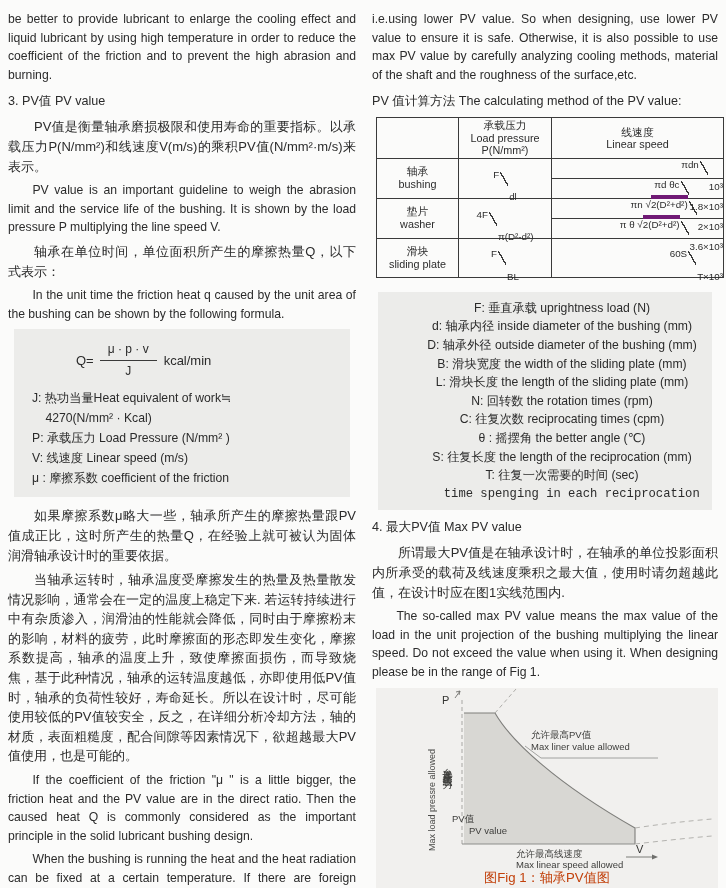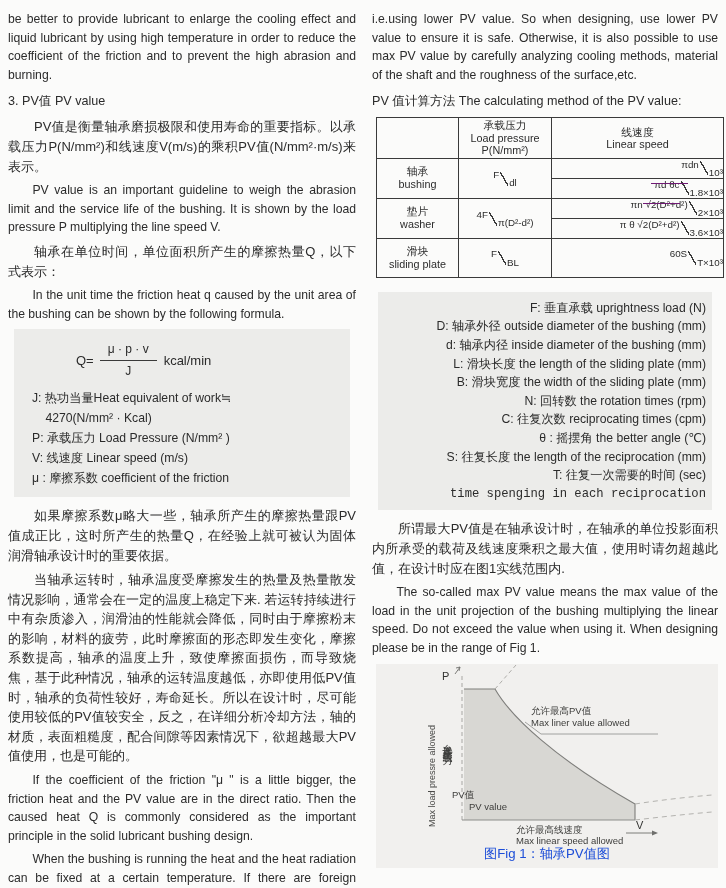--- a/index.html
+++ b/index.html
@@ -36,36 +36,36 @@
   .pv-table .c3{width:167px;}
   .pv-table tr.thead td{height:34px;}
   .rowname div{line-height:13px;}
   .speedcell{padding:0 !important;}
   .speedcell .sub{height:19px;display:flex;align-items:center;justify-content:flex-end;}
   .speedcell .sub.divided{border-bottom:1px solid #3a3a3a;}
   .speedcell .sub.single{height:38px;}
   
   .dfrac{display:inline-flex;align-items:center;white-space:nowrap;}
   .fn{position:relative;top:-3.5px;font-size:9.8px;}
-  .fd{position:relative;top:5px;font-size:9.8px;}
+  .fd{position:relative;top:19px;font-size:9.8px;}
   .sl{display:inline-block;width:8px;height:14px;margin:0 1px;
       background:linear-gradient(to top right,transparent 46%,#3a3a3a 46%,#3a3a3a 56%,transparent 56%);}
-  .rad{border-top:1px solid #701a75;padding-top:15px;}
-  
-  .defs-box{padding:7px 6px 7px 40px;font-size:12.2px;line-height:18.6px;text-align:right;}
+  .rad{border-top:4px solid #701a75;padding-top:0;}
+  
+  .defs-box{padding:7px 6px 7px 40px;font-size:12.2px;line-height:18.6px;text-align:center;}
   .defs-box .dline{white-space:nowrap;}
   .defs-box .cont{text-indent:1.6em;font-family:Liberation Mono, monospace;}
   
   .figbox{position:relative;background:#f1f0ee;height:204px;margin:6px 0 0 4px;width:342px;}
   .figbox svg{position:absolute;left:0;top:0;}
   .figlabel{position:absolute;font-size:9.5px;line-height:11.5px;color:#3d3d3b;white-space:nowrap;text-align:right;}
   .ylabel-cn{position:absolute;writing-mode:vertical-rl;letter-spacing:1.5px;font-size:10px;color:#3d3d3b;}
   .ylabel-en{position:absolute;font-size:9px;color:#4a4a48;white-space:nowrap;transform:translate(-50%,-50%) rotate(-90deg);}
   .axisletter{position:absolute;font-size:11px;color:#333331;}
-  .caption{position:absolute;left:0;bottom:5px;width:100%;text-align:center;font-size:13.2px;color:#1d4ed8;}
+  .caption{position:absolute;left:0;bottom:5px;width:100%;text-align:center;font-size:13.2px;color:#c2410c;}
 </style>
 </head>
 <body>
 
 <div class="page">
 
   <div class="col left">
     <p class="en">be better to provide lubricant to enlarge the cooling effect and liquid lubricant by using high temperature in order to reduce the coefficient of the friction and to prevent the high abrasion and burning.</p>
     <p class="h">3. PV值 PV value</p>
     <p class="cjk ind">PV值是衡量轴承磨损极限和使用寿命的重要指标。以承载压力P(N/mm²)和线速度V(m/s)的乘积PV值(N/mm²·m/s)来表示。</p>
@@ -194,32 +194,33 @@
                   <span class="fd">T×10³</span>
                 </span>
           </div>
         </td>
       </tr>
     </tbody>
       </table>
 
     <div class="graybox defs-box">
       <div class="dline">F: 垂直承载 uprightness load (N)</div>
+      <div class="dline">d: 轴承内径 inside diameter of the bushing (mm)</div>
       <div class="dline">D: 轴承外径 outside diameter of the bushing (mm)</div>
-      <div class="dline">d: 轴承内径 inside diameter of the bushing (mm)</div>
+      <div class="dline">B: 滑块宽度 the width of the sliding plate (mm)</div>
       <div class="dline">L: 滑块长度 the length of the sliding plate (mm)</div>
-      <div class="dline">B: 滑块宽度 the width of the sliding plate (mm)</div>
       <div class="dline">N: 回转数 the rotation times (rpm)</div>
       <div class="dline">C: 往复次数 reciprocating times (cpm)</div>
       <div class="dline">θ : 摇摆角 the better angle (℃)</div>
       <div class="dline">S: 往复长度 the length of the reciprocation (mm)</div>
       <div class="dline">T: 往复一次需要的时间 (sec)</div>
       <div class="dline cont">time spenging in each reciprocation</div>
     </div>
 
+    <p class="h">4. 最大PV值 Max PV value</p>
     <p class="cjk ind">所谓最大PV值是在轴承设计时，在轴承的单位投影面积内所承受的载荷及线速度乘积之最大值，使用时请勿超越此值，在设计时应在图1实线范围内.</p>
     <p class="en ind">The so-called max PV value means the max value of the load in the unit projection of the bushing multiplying the linear speed. Do not exceed the value when using it. When designing please be in the range of Fig 1.</p>
 
     <div class="figbox">
       <svg width="342" height="204" viewBox="0 0 342 204">
 
         <path d="M88,156 L88,25 L119,25 C135,53 180,95 259,140 L259,156 Z" fill="#d8d7d3" stroke="none"></path>
 
         <path d="M88,25 L119,25 C135,53 180,95 259,140 L259,156" fill="none" stroke="#7e7e7b" stroke-width="1.1"></path>
 

